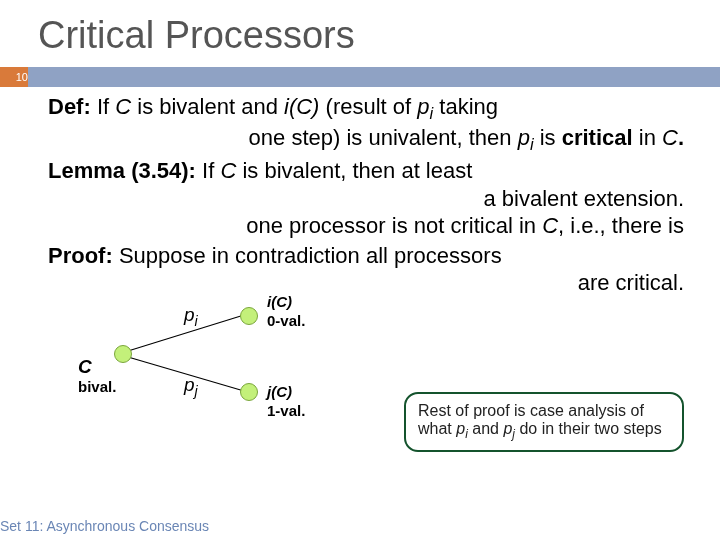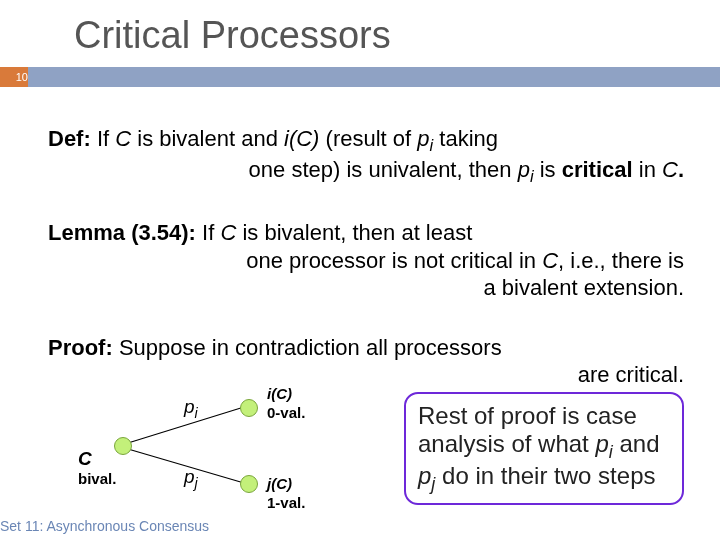--- a/index.html
+++ b/index.html
@@ -8,21 +8,21 @@
     height: 540px;
     background: #fff;
     font-family: Arial, Helvetica, sans-serif;
     color: #222;
     position: relative;
     overflow: hidden;
   }
   .title {
     font-size: 38px;
     color: #555;
-    padding: 14px 0 10px 74px;
+    padding: 14px 0 10px 38px;
     font-weight: 400;
   }
   .bar {
     display: flex;
     height: 20px;
     width: 100%;
   }
   .bar-num {
     width: 28px;
     background: #d97a3a;
@@ -34,21 +34,21 @@
   .bar-fill {
     flex: 1;
     background: #8fa2c4;
   }
   .content {
     padding: 6px 36px 0 48px;
     font-size: 22px;
     line-height: 1.25;
     color: #000;
   }
-  .para { margin-bottom: 2px; margin-top: 32px; }
+  .para { margin-bottom: 2px; }
   .bold { font-weight: 700; }
   .ital { font-style: italic; }
   .sub { font-size: 0.75em; vertical-align: sub; font-style: italic; }
   .indent { padding-left: 24px; display: block; text-align: right; }
   .diagram-row {
     position: relative;
     margin-top: 6px;
     height: 160px;
   }
   .diagram {
@@ -74,24 +74,24 @@
     position: absolute;
     left: 0; top: 0;
     width: 280px; height: 150px;
     overflow: visible;
   }
   .note-box {
     position: absolute;
     right: 36px;
     top: 392px;
     width: 280px;
-    border: 2px solid #6d28d9;
+    border: 2px solid #14532d;
     border-radius: 14px;
     padding: 8px 12px;
-    font-size: 24px;
+    font-size: 16px;
     line-height: 1.15;
   }
   .footer {
     position: absolute;
     bottom: 6px;
     width: 100%;
     color: #6a86b5;
     font-size: 14px;
   }
 </style>
@@ -106,22 +106,22 @@
 </div>
 
 <div class="content">
   <div class="para">
     <span class="bold">Def:</span><span> If </span><span class="ital">C</span><span> is bivalent and </span><span class="ital">i(C)</span><span> (result of </span><span class="ital">p</span><span class="sub">i</span><span> taking</span>
     <span class="indent"><span>one step) is univalent, then </span><span class="ital">p</span><span class="sub">i</span><span> is </span><span class="bold">critical</span><span> in </span><span class="ital">C</span><span class="bold">.</span></span>
   </div>
 
   <div class="para">
     <span class="bold">Lemma (3.54):</span><span>  If </span><span class="ital">C</span><span> is bivalent, then at least</span>
+    <span class="indent">a bivalent extension.</span>
     <span class="indent"><span>one processor is not critical in </span><span class="ital">C</span><span>, i.e., there is</span></span>
-    <span class="indent">a bivalent extension.</span>
   </div>
 
   <div class="para">
     <span class="bold">Proof:</span><span>  Suppose in contradiction all processors</span>
     <span class="indent">are critical.</span>
   </div>
 
   <div class="diagram-row">
     <div class="diagram">
       <svg class="edges">

